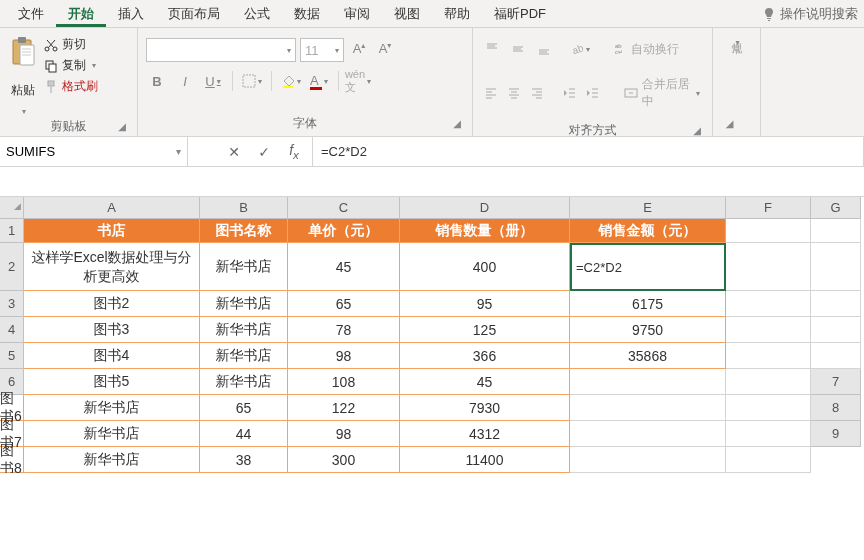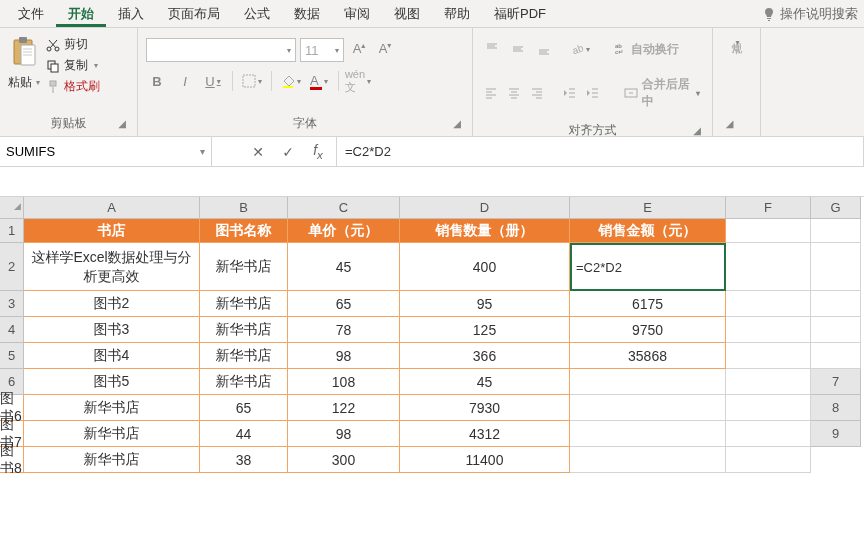--- a/index.html
+++ b/index.html
@@ -15,48 +15,48 @@
 
 .ribbon { display: flex; background: #f3f2f1; border-bottom: 1px solid #d4d4d4; height: 109px; }
 .ribbon-group { border-right: 1px solid #d4d4d4; padding: 4px 8px 0 8px; display: flex; flex-direction: column; justify-content: space-between; }
 .ribbon-group-content { flex: 1; display: flex; align-items: flex-start; gap: 6px; }
 .ribbon-group-label { text-align: center; font-size: 12px; color: #666; padding: 2px 0 4px 0; position: relative; }
 .dialog-launcher { position: absolute; right: 0; bottom: 4px; width: 14px; height: 14px; font-size: 10px; color: #888; cursor: pointer; }
 
 .clipboard-group { width: 138px; }
 .paste-col { display: flex; flex-direction: column; align-items: center; padding-top: 4px; }
 .paste-icon { width: 30px; height: 32px; display: flex; align-items: center; justify-content: center; }
-.paste-label { font-size: 12px; margin-top: 6px; display: flex; align-items: center; gap: 2px; }
+.paste-label { font-size: 12px; margin-top: 14px; display: flex; align-items: center; gap: 8px; flex-direction: column; }
 .clip-actions { display: flex; flex-direction: column; gap: 4px; padding-top: 4px; font-size: 12px; color: #333; }
 .clip-row { display: flex; align-items: center; gap: 4px; cursor: pointer; }
 .clip-row.disabled { color: #b91c1c; }
 
 .font-group { width: 335px; }
 .font-row1 { display: flex; gap: 4px; margin-bottom: 8px; padding-top: 6px; }
 .combo { border: 1px solid #c1c1c1; background: #fff; height: 24px; display: flex; align-items: center; padding: 0 4px; color: #aaa; cursor: pointer; }
 .combo-font { width: 150px; }
 .combo-size { width: 44px; }
 .btn-icon { width: 22px; height: 22px; display: flex; align-items: center; justify-content: center; border: 1px solid transparent; cursor: pointer; font-size: 13px; color: #888; }
 .font-row2 { display: flex; gap: 6px; align-items: center; }
 .bold { font-weight: bold; }
 .italic { font-style: italic; }
 .underline { text-decoration: underline; }
 .split-sep { width: 1px; height: 20px; background: #d4d4d4; margin: 0 2px; }
 .dropdown-arrow { font-size: 8px; color: #888; margin-left: 2px; }
 
 .align-group { width: 240px; }
 .align-row { display: flex; gap: 4px; margin-bottom: 8px; padding-top: 6px; align-items: center; }
-.wrap-btn, .merge-btn { display: flex; align-items: center; gap: 4px; font-size: 12px; color: #aaa; cursor: pointer; padding: 2px 4px; font-weight: bold; }
+.wrap-btn, .merge-btn { display: flex; align-items: center; gap: 4px; font-size: 12px; color: #aaa; cursor: pointer; padding: 2px 4px; }
 
 .num-group { width: 48px; display: flex; flex-direction: column; align-items: center; justify-content: flex-start; padding-top: 6px; }
 .num-group-content { display: flex; flex-direction: column; align-items: center; gap: 4px; height: 100%; }
 
 
 .formula-bar { display: flex; align-items: center; border-bottom: 1px solid #d4d4d4; height: 30px; background: #fff; }
-.name-box { width: 212px; border-right: 1px solid #d4d4d4; height: 100%; display: flex; align-items: center; }
+.name-box { width: 188px; border-right: 1px solid #d4d4d4; height: 100%; display: flex; align-items: center; }
 .name-input { border: none; width: 100%; height: 22px; padding: 0 6px; font-size: 13px; outline: none; }
 .name-dd { padding: 0 6px; color: #888; cursor: pointer; font-size: 10px; }
 .fb-btns { display: flex; align-items: center; gap: 2px; padding: 0 4px; }
 .fb-btn { width: 28px; height: 26px; display: flex; align-items: center; justify-content: center; cursor: pointer; color: #666; font-size: 14px; }
 .fb-formula { border: 1px solid #d4d4d4; border-top: none; border-bottom: none; flex: 1; height: 100%; display: flex; align-items: center; padding: 0 8px; font-size: 13px; }
 .fb-spacer { height: 30px; border-bottom: 1px solid #d4d4d4; background: #fff; }
 
 
 .grid { display: grid; grid-template-columns: 24px 176px 88px 112px 170px 156px 85px 50px; }
 .hdr { background: #e6e6e6; border-right: 1px solid #c1c1c1; border-bottom: 1px solid #c1c1c1; text-align: center; font-size: 13px; color: #555; height: 22px; line-height: 22px; }

